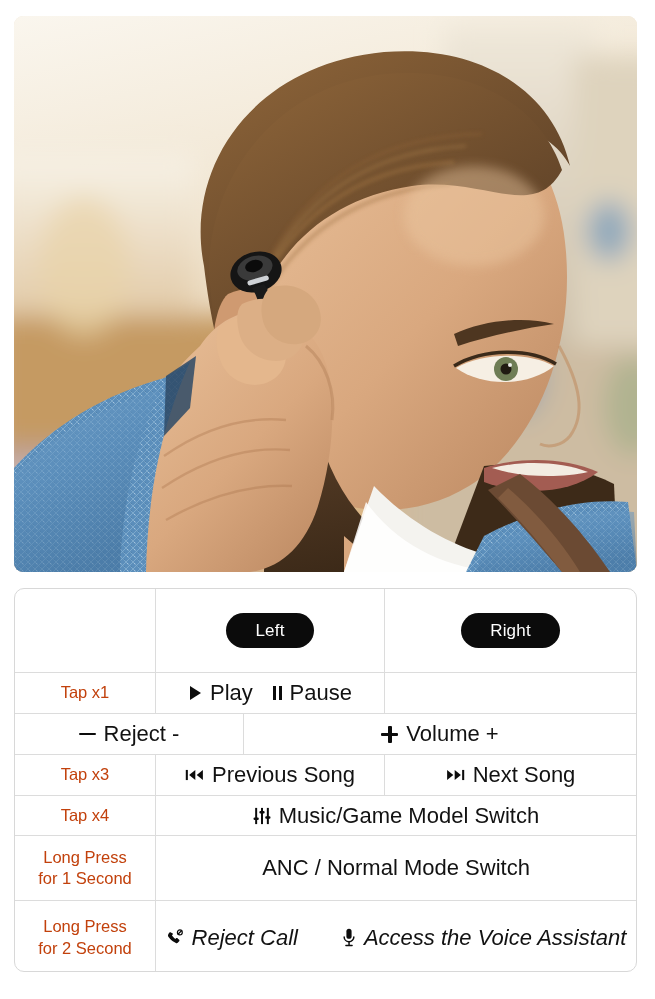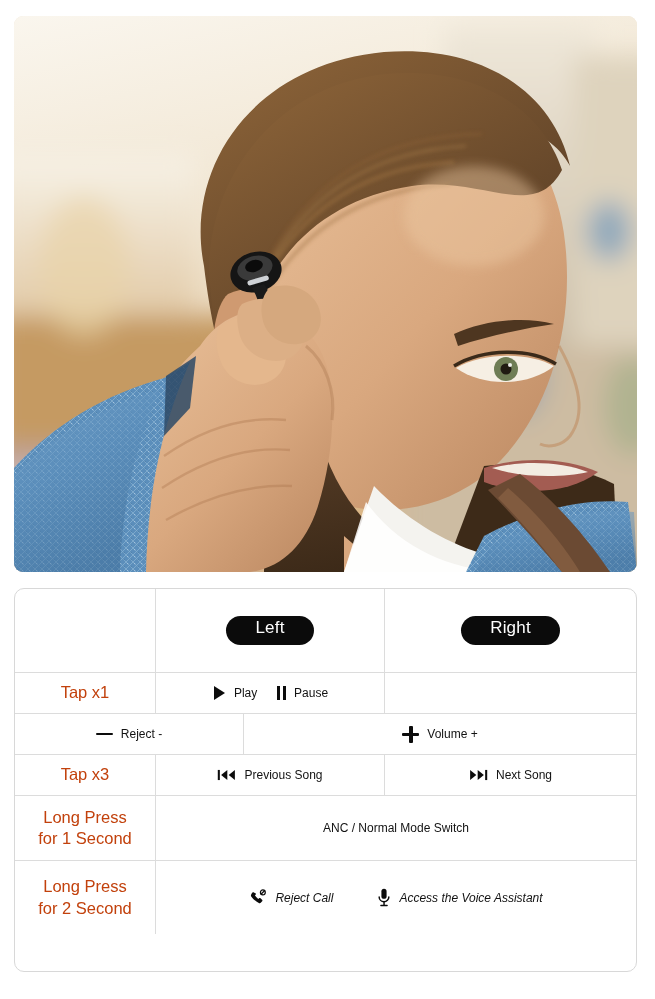--- a/index.html
+++ b/index.html
@@ -102,31 +102,31 @@
     display: flex;
     align-items: center;
     justify-content: center;
   }
   .pill {
     background: #0b0b0b;
     color: #ffffff;
     border-radius: 999px;
     font-size: 17px;
     letter-spacing: .2px;
-    padding: 2px 29px 7px;
+    padding: 8px 29px 7px;
     line-height: 1.15;
     white-space: nowrap;
   }
 
   
   .act {
     display: inline-flex;
     align-items: center;
     gap: 8px;
-    font-size: 12px;
+    font-size: 22px;
     color: #121212;
     white-space: nowrap;
     line-height: 1;
   }
   .act .ico {
     display: inline-flex;
     align-items: center;
     justify-content: center;
     flex: 0 0 auto;
     color: #0c0c0c;
@@ -408,20 +408,38 @@
             <path d="M1.4 1.6 L1.4 14.4 L9.2 8 Z" fill="#0c0c0c"></path>
             <path d="M11 1.6 L11 14.4 L18.8 8 Z" fill="#0c0c0c"></path>
             <rect x="20.4" y="1.6" width="2.6" height="12.8" fill="#0c0c0c"></rect>
           </svg>
         </span>
         <span class="txt">Next Song</span>
       </span>
     </div>
   </div>
 
+  <div class="trow row-tap4">
+    <div class="c-label">Tap x4</div>
+    <div class="c-span">
+      <span class="act">
+        <span class="ico">
+          <svg width="18" height="18" viewBox="0 0 20 20">
+            <rect x="2.4" y="1" width="2.2" height="18" fill="#0c0c0c"></rect>
+            <rect x="8.9" y="1" width="2.2" height="18" fill="#0c0c0c"></rect>
+            <rect x="15.4" y="1" width="2.2" height="18" fill="#0c0c0c"></rect>
+            <rect x="0.6" y="11.6" width="5.8" height="2.9" rx="1.2" fill="#0c0c0c"></rect>
+            <rect x="7.1" y="4.4" width="5.8" height="2.9" rx="1.2" fill="#0c0c0c"></rect>
+            <rect x="13.6" y="10.2" width="5.8" height="2.9" rx="1.2" fill="#0c0c0c"></rect>
+          </svg>
+        </span>
+        <span class="txt">Music/Game Model Switch</span>
+      </span>
+    </div>
+  </div>
 
   <div class="trow row-long1">
     <div class="c-label">
       <div>
         <div>Long Press</div>
         <div>for 1 Second</div>
       </div>
     </div>
     <div class="c-span">
       <span class="act">

